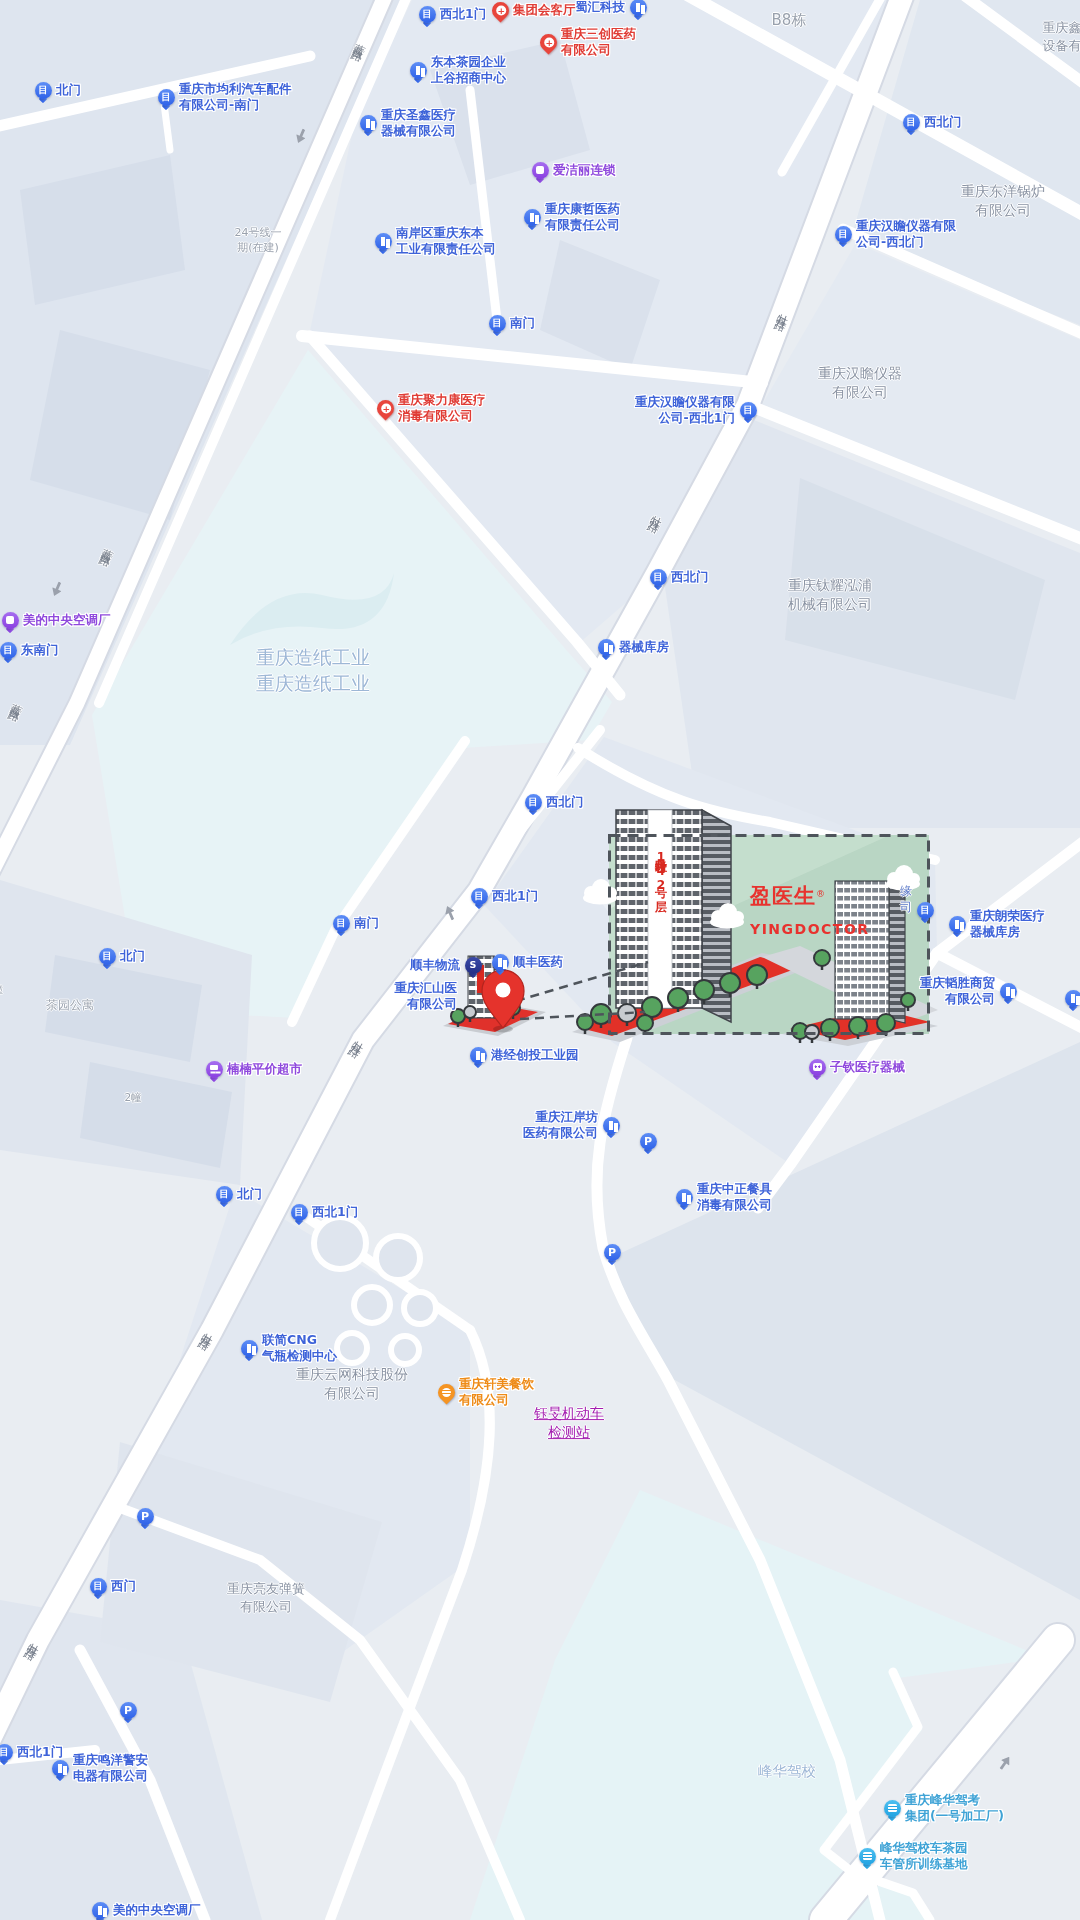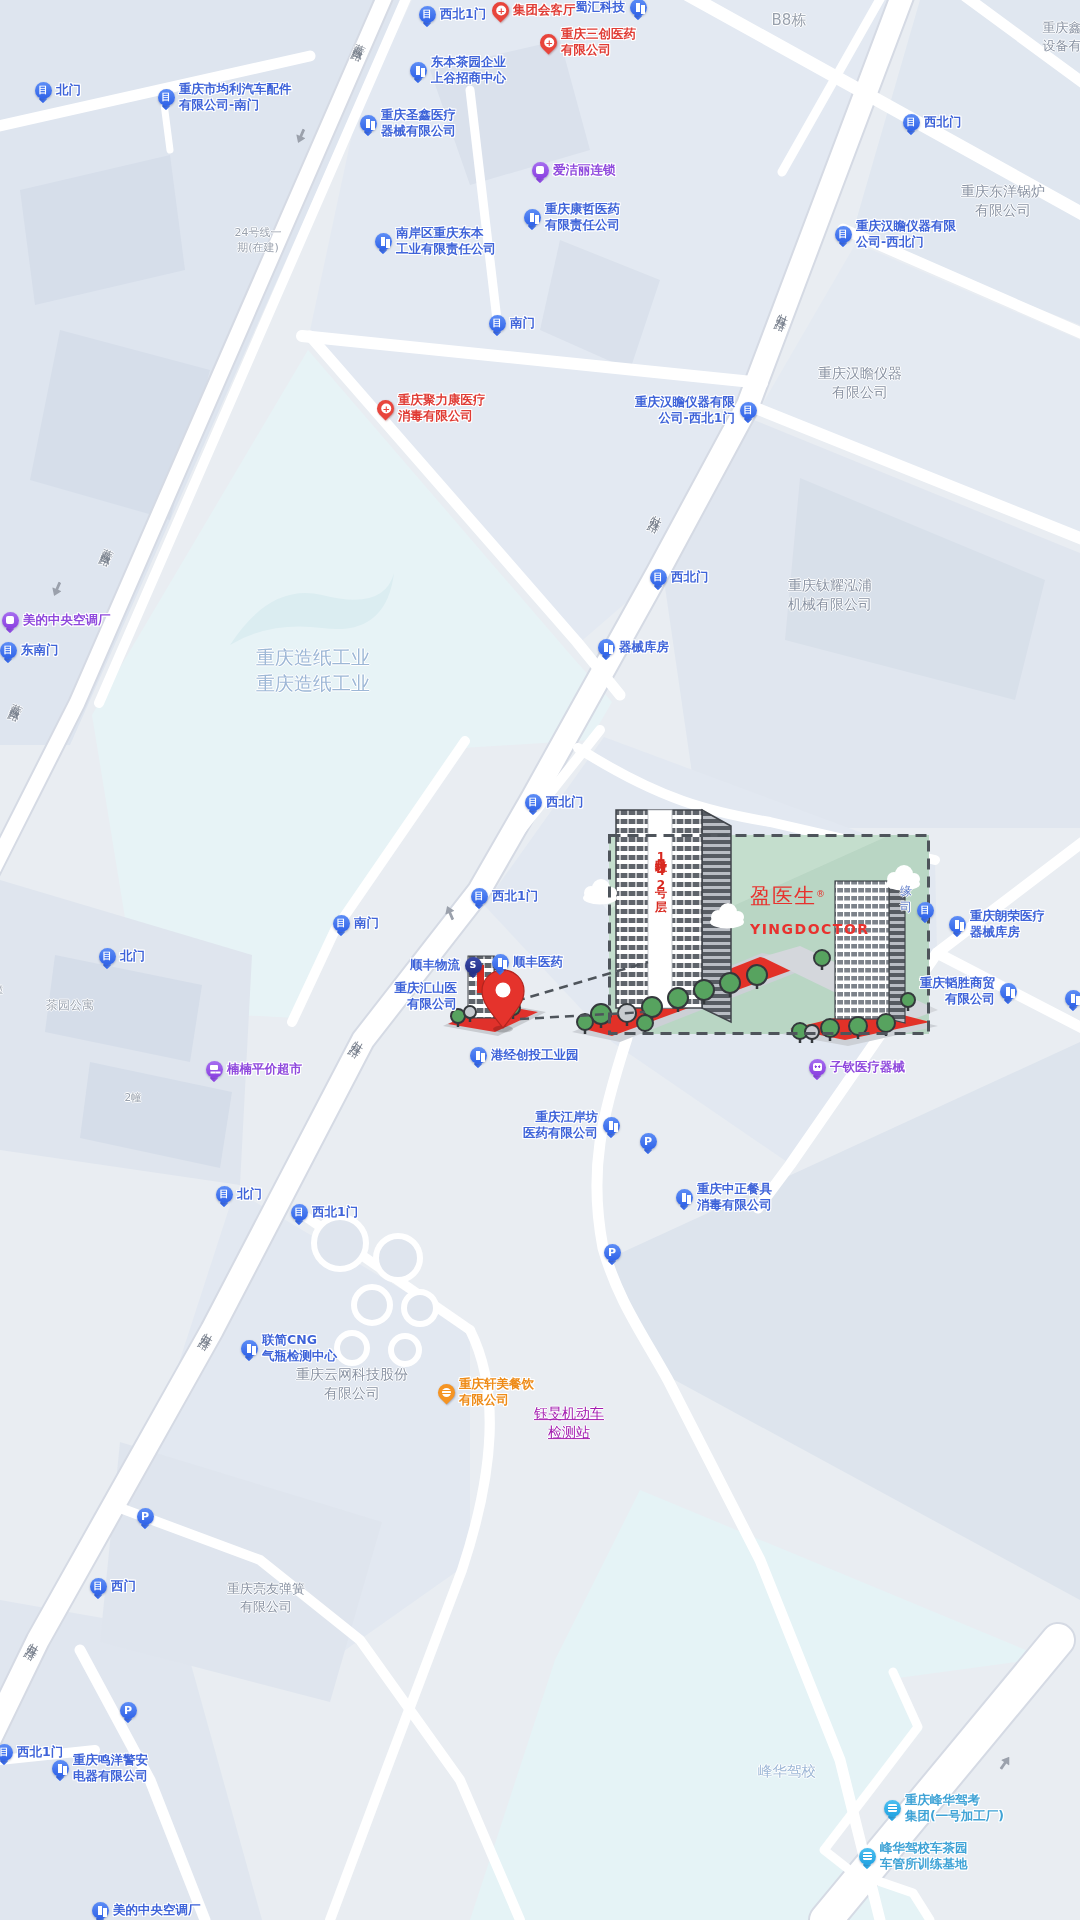--- a/index.html
+++ b/index.html
@@ -59,21 +59,21 @@
      text-orientation:upright;letter-spacing:3px;font-size:11.5px;color:#767e8b;font-weight:500;white-space:nowrap;
      text-shadow:1px 0 0 #fff,-1px 0 0 #fff,0 1px 0 #fff,0 -1px 0 #fff;}
   .arrow{position:absolute;width:15px;height:10px;background:#9ba1ac;transform:translate(-50%,-50%) rotate(var(--r));
      clip-path:polygon(0 36%,52% 36%,52% 0,100% 50%,52% 100%,52% 64%,0 64%);}
 
   
   #banner{position:absolute;left:649px;top:823px;width:23px;height:96px;z-index:3;
      writing-mode:vertical-rl;text-orientation:upright;font-size:12px;font-weight:bold;color:#d8281f;
      line-height:23px;letter-spacing:0;text-align:center;}
   #logo-box{position:absolute;left:750px;top:882px;z-index:3;color:#e8322e;}
-  #logo-main{font-size:21px;font-weight:400;letter-spacing:1px;margin-top:42px;}
+  #logo-main{font-size:21px;font-weight:700;letter-spacing:1px;margin-top:42px;}
   #logo-reg{font-size:9px;vertical-align:super;}
   #logo-sub{font-size:14px;font-weight:bold;letter-spacing:1.5px;margin-top:11px;}
 </style>
 </head>
 <body>
 
 <div id="map">
 
   <svg id="base-lyr" class="lyr" width="1080" height="1920" viewBox="0 0 1080 1920">
     <g>

